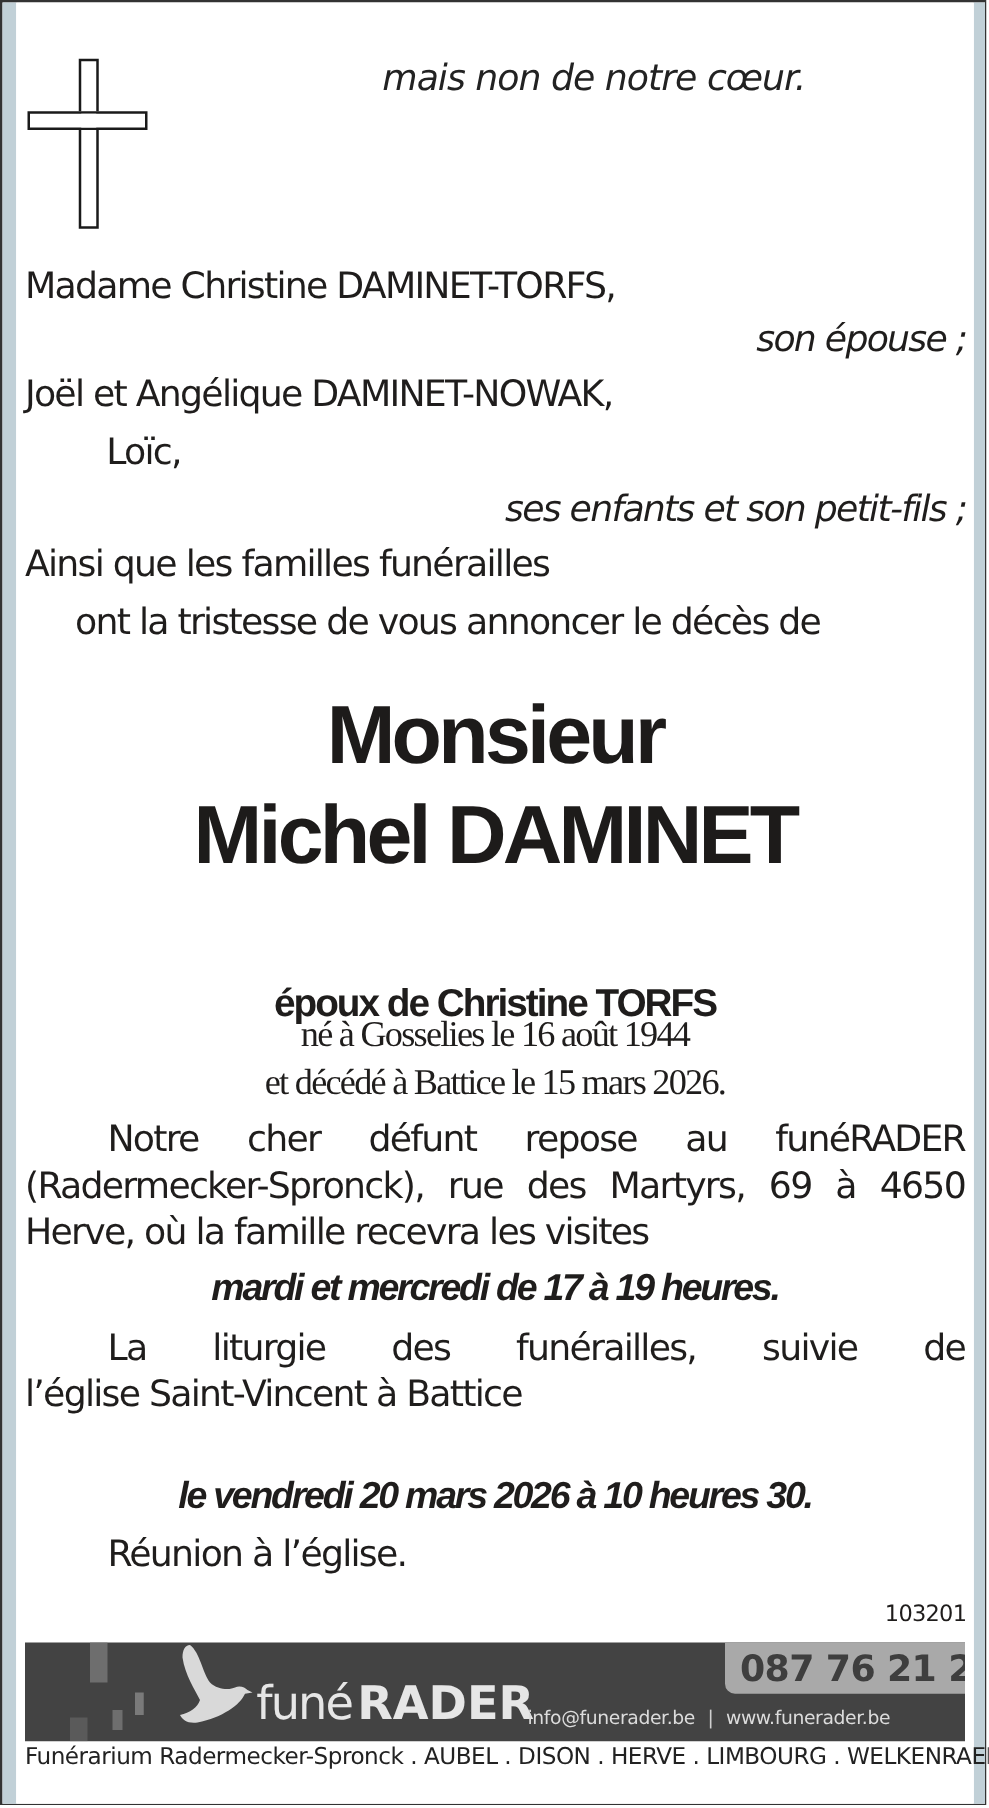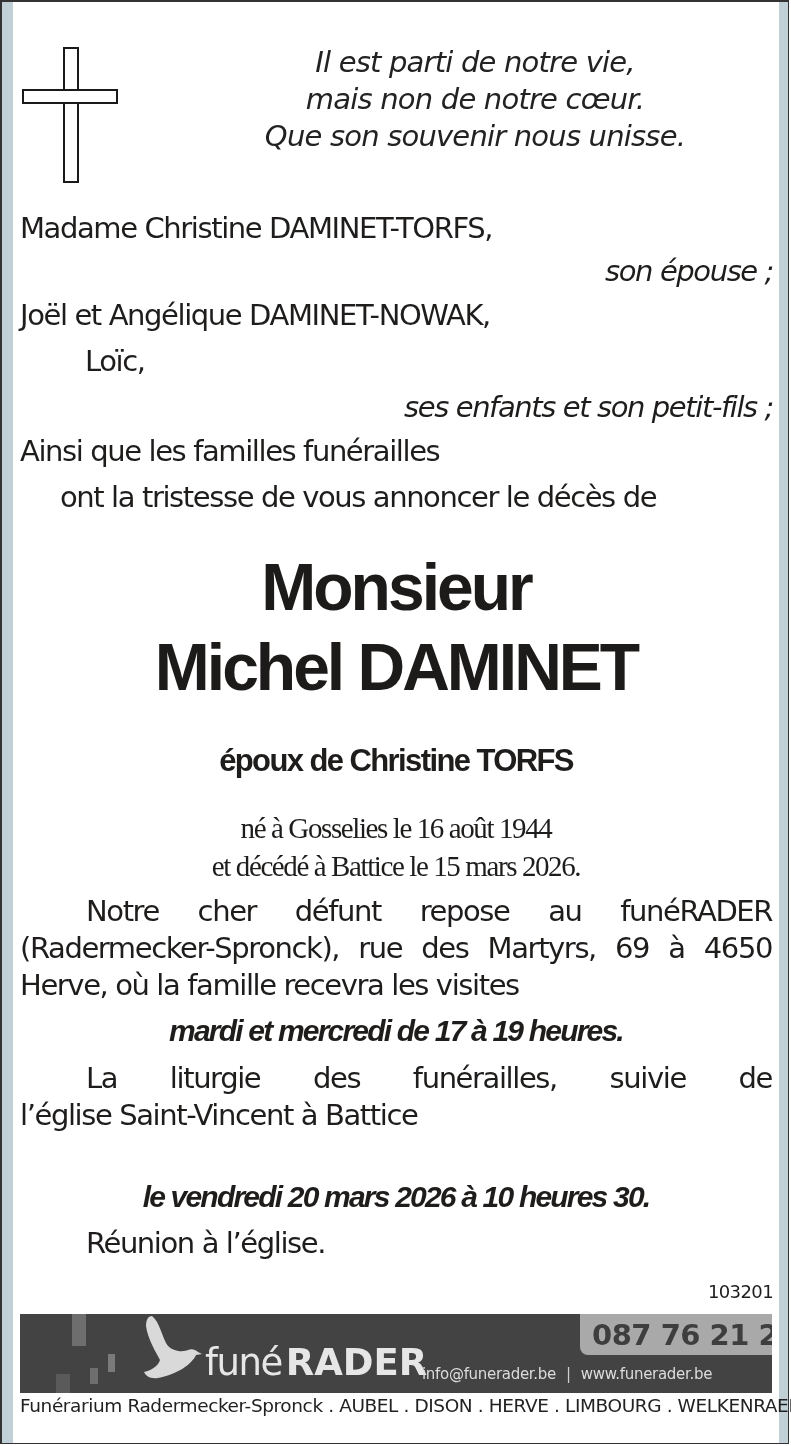--- a/index.html
+++ b/index.html
@@ -14,21 +14,21 @@
   .cross .h { position:absolute; left:0; top:42px; width:92px; height:11px; border:2px solid #1a1a1a; background:#fff; }
   .cross .fill { position:absolute; left:43px; top:44px; width:12px; height:11px; background:#fff; }
 
   .quote { position:absolute; left:210px; top:44px; width:530px; text-align:center; font-style:italic; font-size:29px; line-height:37px; color:#222; font-family:"DejaVu Sans", sans-serif; letter-spacing:-0.8px; }
 
   .txt { position:absolute; font-size:29px; line-height:37px; white-space:nowrap; font-family:"DejaVu Sans", sans-serif; letter-spacing:-1.4px; color:#1f1d1c; }
   .it { font-style:italic; }
   .right { right:18px; }
 
   .title { position:absolute; left:13px; width:766px; text-align:center; font-weight:bold; font-size:66px; line-height:82px; letter-spacing:-3px; font-family:"Liberation Sans", sans-serif; color:#1d1b1a; }
-  .subtitle { position:absolute; left:13px; width:766px; text-align:center; font-weight:bold; font-size:31px; line-height:40px; letter-spacing:-1.6px; font-family:"Liberation Sans", sans-serif; }
+  .subtitle { position:absolute; left:13px; width:766px; text-align:center; font-weight:bold; font-size:31px; line-height:40px; letter-spacing:-1.6px; font-family:"Liberation Sans", sans-serif;margin-top:42px; }
   .center { position:absolute; left:13px; width:766px; text-align:center; font-size:29px; line-height:37px; letter-spacing:-1.4px; font-family:Liberation Serif, serif; }
   .bolditc { font-weight:bold; font-style:italic; letter-spacing:-1.8px; font-family:"Liberation Sans", sans-serif; font-size:30px; }
   .just { position:absolute; left:20px; width:752px; font-size:29px; line-height:37px; text-align:justify; font-family:"DejaVu Sans", sans-serif; letter-spacing:-1.4px; }
   .just .ln { display:block; text-align:justify; text-align-last:justify; height:37px; white-space:nowrap; }
   .just .ln.last { text-align-last:left; }
   .ref { position:absolute; right:18px; top:1281px; font-size:18px; font-family:"DejaVu Sans", sans-serif; letter-spacing:-0.6px; }
 
   .banner { position:absolute; left:20px; top:1314px; width:752px; height:79px; background:#434343; overflow:hidden; }
   .banner .sq { position:absolute; background:#6e6e6e; }
   .dove { position:absolute; left:118px; top:-2px; width:70px; height:72px; }
@@ -48,23 +48,21 @@
 <div class="strip-r"></div>
 <div class="paper"></div>
 
 <div class="cross">
   <div class="v"></div>
     <div class="h"></div>
     <div class="fill"></div>
 </div>
 
 <div class="quote">
-  <div>Il est parti de notre vie,</div>
   <div>mais non de notre cœur.</div>
-  <div>Que son souvenir nous unisse.</div>
 </div>
 
 <div class="txt" style="left:20px; top:210px;">Madame Christine DAMINET-TORFS,</div>
 <div class="txt it right" style="top:253px;">son épouse ;</div>
 <div class="txt" style="left:20px; top:297px;">Joël et Angélique DAMINET-NOWAK,</div>
 <div class="txt" style="left:85px; top:343px;">Loïc,</div>
 <div class="txt it right" style="top:389px;">ses enfants et son petit-fils ;</div>
 <div class="txt" style="left:20px; top:433px;">Ainsi que les familles funérailles</div>
 <div class="txt" style="left:60px; top:479px;">ont la tristesse de vous annoncer le décès de</div>
 

